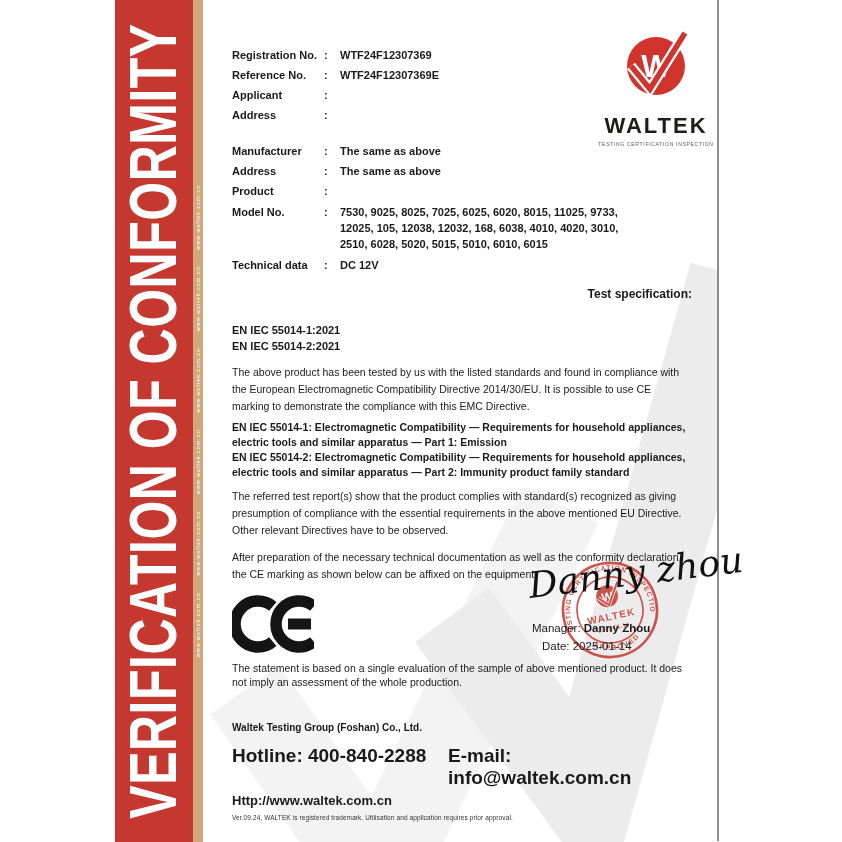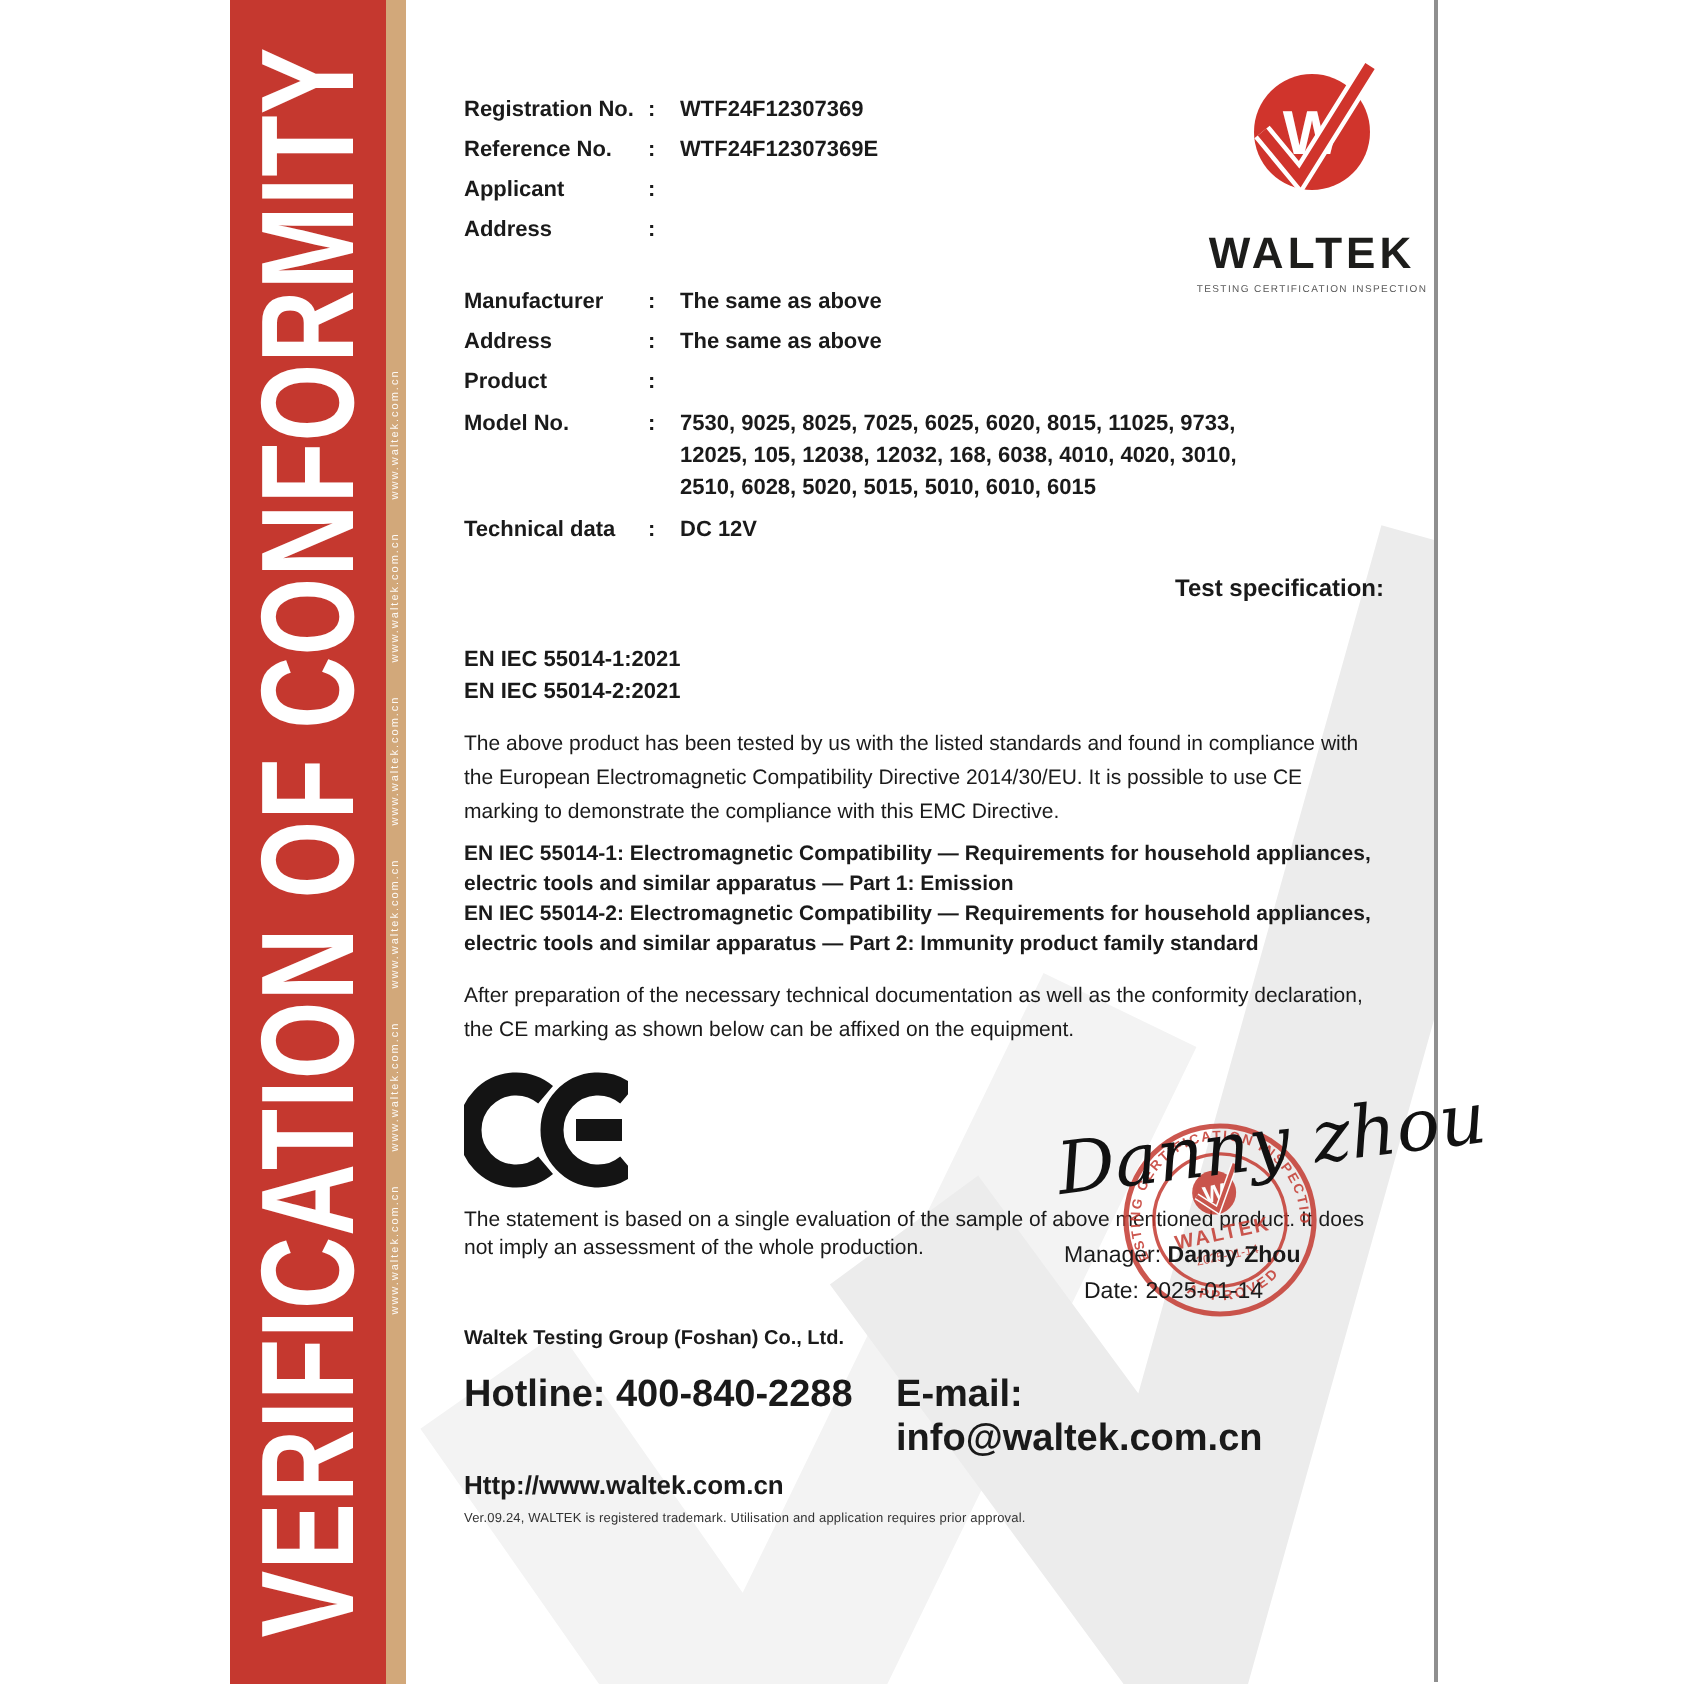--- a/index.html
+++ b/index.html
@@ -145,20 +145,23 @@
     <div class="heading">Test specification:</div>
     <div class="std-short">EN IEC 55014-1:2021
 EN IEC 55014-2:2021</div>
     <div class="para">The above product has been tested by us with the listed standards and found in compliance with
 the European Electromagnetic Compatibility Directive 2014/30/EU. It is possible to use CE
 marking to demonstrate the compliance with this EMC Directive.</div>
     <div class="std-detail">EN IEC 55014-1: Electromagnetic Compatibility — Requirements for household appliances,
 electric tools and similar apparatus — Part 1: Emission
 EN IEC 55014-2: Electromagnetic Compatibility — Requirements for household appliances,
 electric tools and similar apparatus — Part 2: Immunity product family standard</div>
+    <div class="para mt8">The referred test report(s) show that the product complies with standard(s) recognized as giving
+presumption of compliance with the essential requirements in the above mentioned EU Directive.
+Other relevant Directives have to be observed.</div>
     <div class="para">After preparation of the necessary technical documentation as well as the conformity declaration,
 the CE marking as shown below can be affixed on the equipment.</div>
 
     <div class="ce">
       <svg width="82" height="58" viewBox="0 0 82 58" aria-label="CE">
         <path d="M 40.8,11.4 A 23 23 0 1 0 40.8,46.6" fill="none" stroke="#141414" stroke-width="11.5"></path>
         <path d="M 81.8,11.4 A 23 23 0 1 0 81.8,46.6" fill="none" stroke="#141414" stroke-width="11.5"></path>
         <line x1="56" y1="29" x2="79" y2="29" stroke="#141414" stroke-width="11"></line>
       </svg>
     </div>

